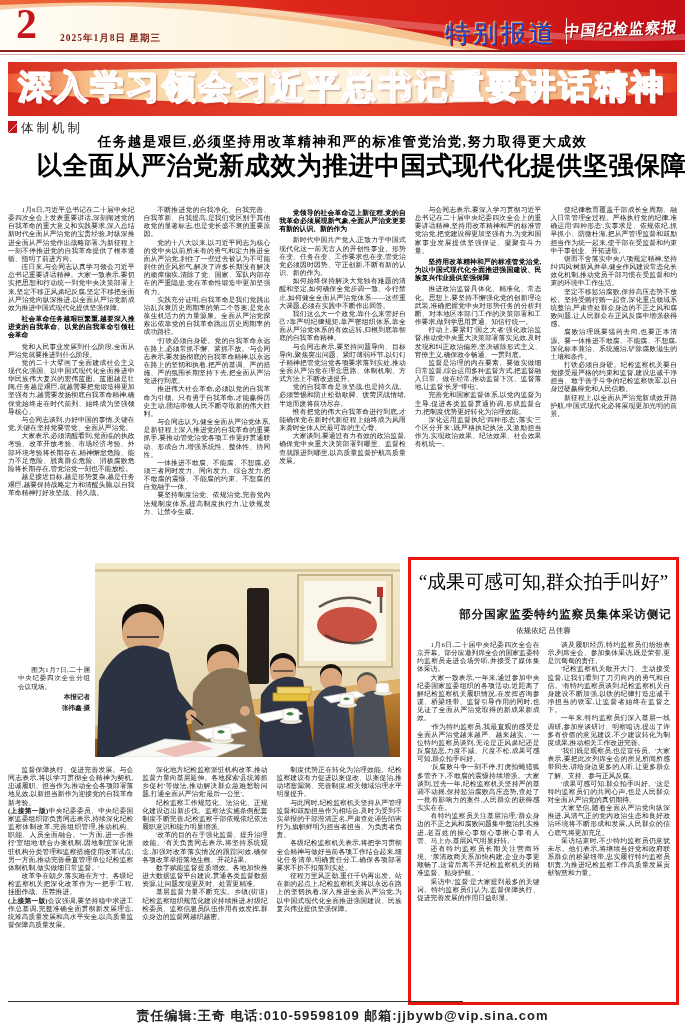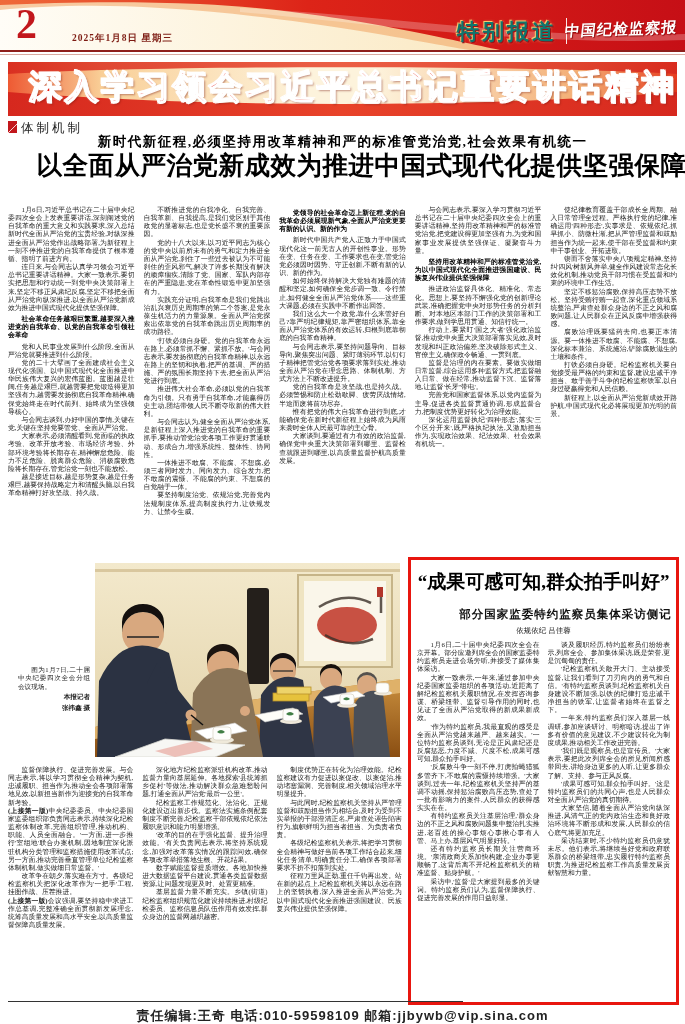--- a/index.html
+++ b/index.html
@@ -4,33 +4,33 @@
 <style>
   html,body{margin:0;padding:0;background:#e9e9e9;}
   .page{position:relative;width:685px;height:1024px;background:#fff;margin:0 auto;
         font-family:"Liberation Serif","DejaVu Serif",serif;color:#1a1a1a;overflow:hidden;}
   .abs{position:absolute;}
 
   
   .masthead{left:0;top:0;width:685px;height:50px;overflow:hidden;}
   .masthead svg{position:absolute;left:0;top:0;}
   .pagenum{left:16px;top:0px;font-size:42px;font-weight:bold;color:#c2171c;line-height:48px;}
-  .pubdate{left:60px;top:32px;font-size:9.5px;font-weight:bold;color:#7d1b12;letter-spacing:1px;margin-left:12px;}
-  .sect{right:128px;top:17px;font-size:22px;font-weight:bold;color:#0f766e;letter-spacing:3px;
+  .pubdate{left:60px;top:32px;font-size:9.5px;font-weight:bold;color:#7d1b12;letter-spacing:1px;}
+  .sect{right:128px;top:17px;font-size:25px;font-weight:normal;color:#1d4ed8;letter-spacing:3px;
         text-shadow:1px 1px 0 #a50d12,-1px -1px 0 #f3c96e,0 0 3px rgba(255,220,150,.8);}
   .mast-divider{right:118px;top:18px;width:1px;height:26px;background:#fff;opacity:.9;}
   .papername{right:8px;top:20px;font-size:15px;font-weight:bold;color:#fff;letter-spacing:1px;
         transform:skewX(-8deg) rotate(-2deg);text-shadow:1px 1px 1px #8e0d10;}
   .hrule1{left:0;top:50px;width:685px;height:2px;background:#8e1f1c;}
   .hrule2{left:0;top:54px;width:685px;height:1px;background:#d9a9a0;}
 
   
   .banner{left:8px;top:62px;width:669px;height:54px;overflow:hidden;}
   .banner svg{position:absolute;left:0;top:0;}
-  .banner-text{position:absolute;left:0;top:0;width:100%;text-align:right;line-height:50px;
+  .banner-text{position:absolute;left:0;top:0;width:100%;text-align:center;line-height:50px;
         font-size:33px;font-weight:900;color:#e2231a;letter-spacing:3px;
         -webkit-text-stroke:1.3px #ffffff;
         text-shadow:0 0 2px #fff,1px 1px 0 #fff,-1px -1px 0 #fff,2px 2px 2px rgba(120,20,10,.45);}
 
   
   .seclabel{left:8px;top:120px;font-size:12.5px;letter-spacing:3px;color:#222;}
   .secicon{display:inline-block;width:9px;height:12px;margin-right:4px;vertical-align:-1px;
         background:linear-gradient(135deg,#c2171c 55%,#fff 56%,#c2171c 62%);}
   .kicker{left:0;top:133px;width:685px;text-align:center;font-size:13.5px;font-weight:600;
         letter-spacing:1.5px;color:#000;}
@@ -51,21 +51,21 @@
   .jumpcols .col{width:125.3px;height:234px;}
 
   
   .photo{left:95px;top:563px;width:305px;height:194px;overflow:hidden;background:#e7d9b6;}
   .caption{left:18px;top:666px;width:72px;font-size:6.6px;line-height:8.4px;color:#222;}
   .caption .captext{margin:0;text-indent:2em;text-align:justify;}
   .caption .capcredit{margin:2px 0 0;text-align:right;font-weight:bold;}
 
   
   .redbox{left:408px;top:557px;width:271px;height:448px;border:3px solid #e8160f;background:#fff;box-sizing:border-box;}
-  .box-headline{margin:9px 4px 12px;text-align:center;font-size:19px;font-weight:700;color:#000;letter-spacing:0;}
+  .box-headline{margin:9px 4px 12px;text-align:center;font-size:19px;font-weight:400;color:#000;letter-spacing:0;}
   .box-subtitle{margin:6px 0 0;text-align:center;font-size:11.5px;font-weight:600;letter-spacing:1px;color:#111;padding-left:44px;}
   .box-byline{margin:4px 0 5px;text-align:center;font-size:7.5px;color:#222;}
   .boxcols{margin:0 6px;gap:8px;}
   .boxcols .col{width:125.5px;height:352px;}
 
   
   .footrule{left:8px;top:1001px;width:455px;height:1px;background:#333;}
   .footer{left:0;top:1007px;width:685px;text-align:center;font-size:13px;font-weight:bold;
         color:#222;letter-spacing:1px;font-family:"Liberation Sans","DejaVu Sans",sans-serif;}
 </style>
@@ -122,21 +122,21 @@
       <rect width="669" height="54" fill="url(#bg1)"></rect>
       <path d="M0,0 L669,0 L669,12 C520,3 149,3 0,12 Z" fill="url(#bg2)" opacity=".85"></path>
       <path d="M0,30 C200,46 469,46 669,30 L669,54 L0,54 Z" fill="url(#bg2)"></path>
     </svg>
     <div class="banner-text">深入学习领会习近平总书记重要讲话精神</div>
   </div>
 
   <div class="abs seclabel">
     <span class="secicon"></span><span>体制机制</span>
   </div>
-  <div class="abs kicker">新时代新征程,必须坚持用改革精神和严的标准管党治党,社会效果有机统一</div>
+  <div class="abs kicker">任务越是艰巨,必须坚持用改革精神和严的标准管党治党,努力取得更大成效</div>
   <div class="abs headline">以全面从严治党新成效为推进中国式现代化提供坚强保障</div>
 
   <div class="abs cols maincols">
     <div class="col">
         <p>1月6日,习近平总书记在二十届中央纪委四次全会上发表重要讲话,深刻阐述党的自我革命的重大意义和实践要求,深入总结新时代全面从严治党的宝贵经验,对纵深推进全面从严治党作出战略部署,为新征程上一刻不停推进党的自我革命提供了根本遵循、指明了前进方向。</p>
         <p>连日来,与会同志认真学习领会习近平总书记重要讲话精神。大家一致表示,要切实把思想和行动统一到党中央决策部署上来,坚定不移正风肃纪反腐,坚定不移把全面从严治党向纵深推进,以全面从严治党新成效为推进中国式现代化提供坚强保障。</p>
         <p class="xhead">社会革命任务越艰巨繁重,越要深入推进党的自我革命、以党的自我革命引领社会革命</p>
         <p>党和人民事业发展到什么阶段,全面从严治党就要推进到什么阶段。</p>
         <p>党的二十大擘画了全面建成社会主义现代化强国、以中国式现代化全面推进中华民族伟大复兴的宏伟蓝图。蓝图越是壮阔,任务越是艰巨,就越需要把党锻造得更加坚强有力,越需要发扬彻底自我革命精神,确保党始终走在时代前列、始终成为坚强领导核心。</p>
         <p>与会同志谈到,办好中国的事情,关键在党,关键在坚持党要管党、全面从严治党。</p>

